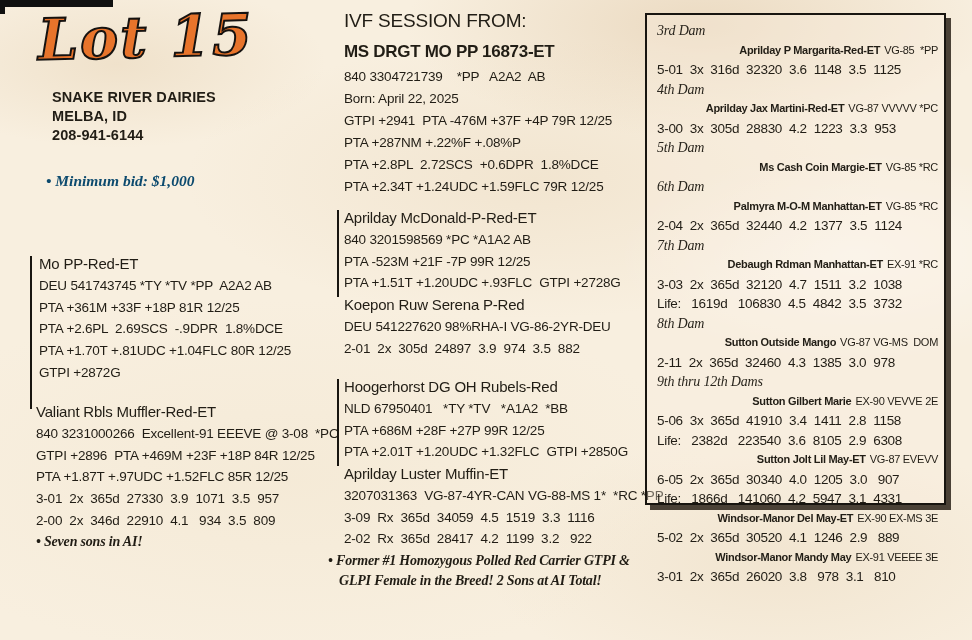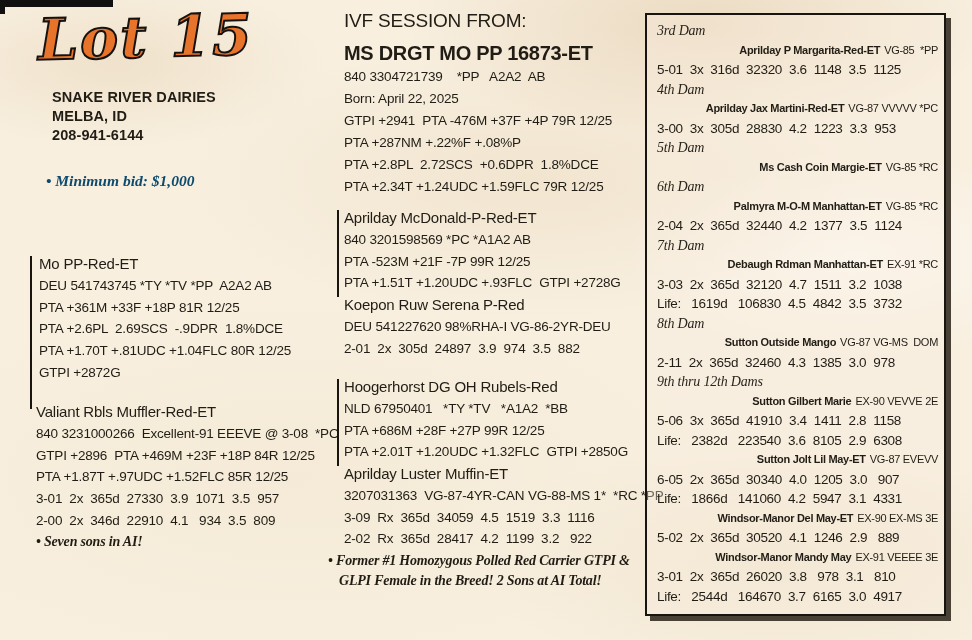--- a/index.html
+++ b/index.html
@@ -46,25 +46,25 @@
   .block-title { font-weight: normal; font-size: 15px; line-height: 22px; letter-spacing: -0.2px; }
   .data-line { font-size: 13.5px; line-height: 21.7px; letter-spacing: -0.2px; white-space: pre; }
   .note-line {
     font-family: "Liberation Serif", serif; font-style: italic; font-weight: bold;
     font-size: 14px; line-height: 20px; letter-spacing: -0.2px; white-space: pre;
   }
   .vbar { width: 2px; background: #181510; }
 
   
   .ivf-header { left: 344px; top: 10px; font-weight: normal; font-size: 19px; letter-spacing: -0.2px; }
-  .main-name  { left: 344px; top: 42px; font-weight: bold; font-size: 20px; letter-spacing: -0.3px; }
+  .main-name  { left: 344px; top: 42px; font-weight: bold; font-size: 17px; letter-spacing: -0.3px; }
 
   
   .dam-box {
-    left: 645px; top: 13px; width: 301px; height: 603px;
+    left: 645px; top: 13px; width: 301px; height: 492px;
     border: 2px solid #181510;
     background: rgba(248,239,223,0.35);
     box-shadow: 5px 5px 0 #4a4136;
     padding: 6px 6px 0 10px;
   }
   .dam-label {
     font-family: "Liberation Serif", serif; font-style: italic;
     font-size: 14px; line-height: 19.5px; color: #2a261e; letter-spacing: -0.2px;
   }
   .dam-name { font-size: 11px; line-height: 19.5px; letter-spacing: -0.3px; white-space: pre; text-align: right; }
@@ -172,14 +172,13 @@
   <div class="dam-name"><span class="nm">Sutton Gilbert Marie</span><span class="sc">EX-90 VEVVE 2E</span></div>
   <div class="dam-data">5-06  3x  365d  41910  3.4  1411  2.8  1158</div>
   <div class="dam-data">Life:   2382d   223540  3.6  8105  2.9  6308</div>
   <div class="dam-name"><span class="nm">Sutton Jolt Lil May-ET</span><span class="sc">VG-87 EVEVV</span></div>
   <div class="dam-data">6-05  2x  365d  30340  4.0  1205  3.0   907</div>
   <div class="dam-data">Life:   1866d   141060  4.2  5947  3.1  4331</div>
   <div class="dam-name"><span class="nm">Windsor-Manor Del May-ET</span><span class="sc">EX-90 EX-MS 3E</span></div>
   <div class="dam-data">5-02  2x  365d  30520  4.1  1246  2.9   889</div>
   <div class="dam-name"><span class="nm">Windsor-Manor Mandy May</span><span class="sc">EX-91 VEEEE 3E</span></div>
   <div class="dam-data">3-01  2x  365d  26020  3.8   978  3.1   810</div>
-  <div class="dam-data">Life:   2544d   164670  3.7  6165  3.0  4917</div>
 </div>
 
 </body></html>

